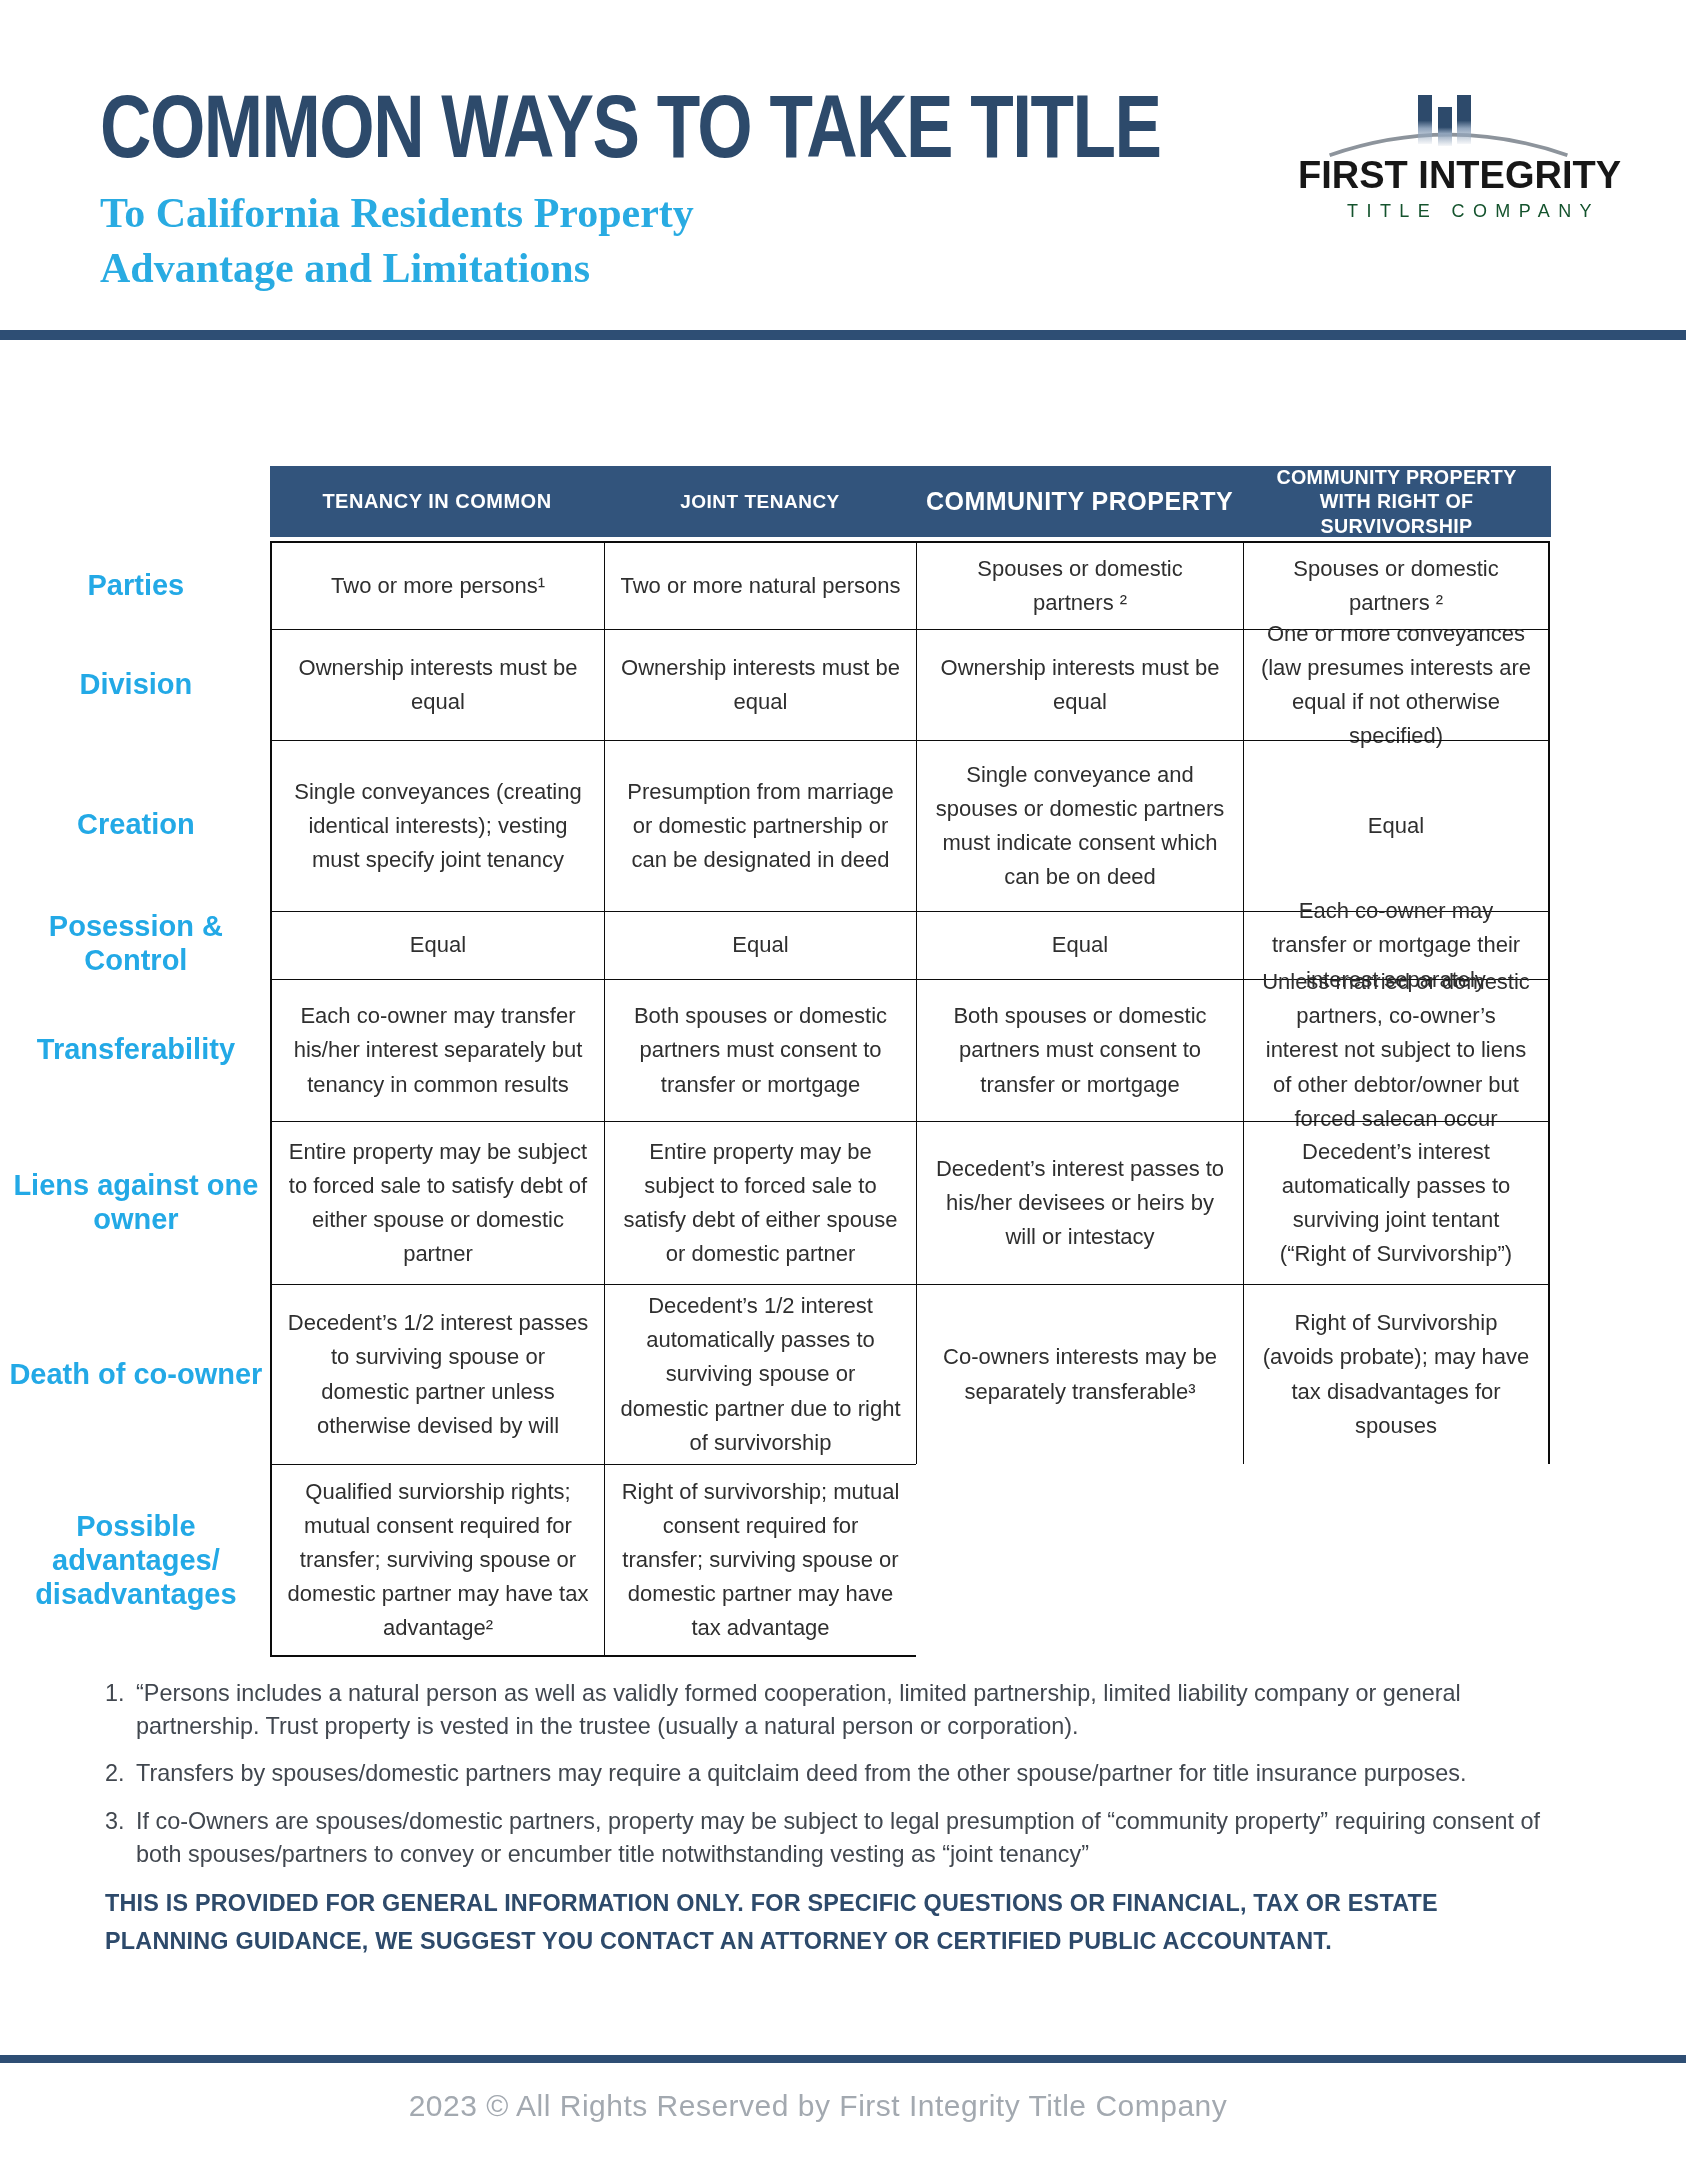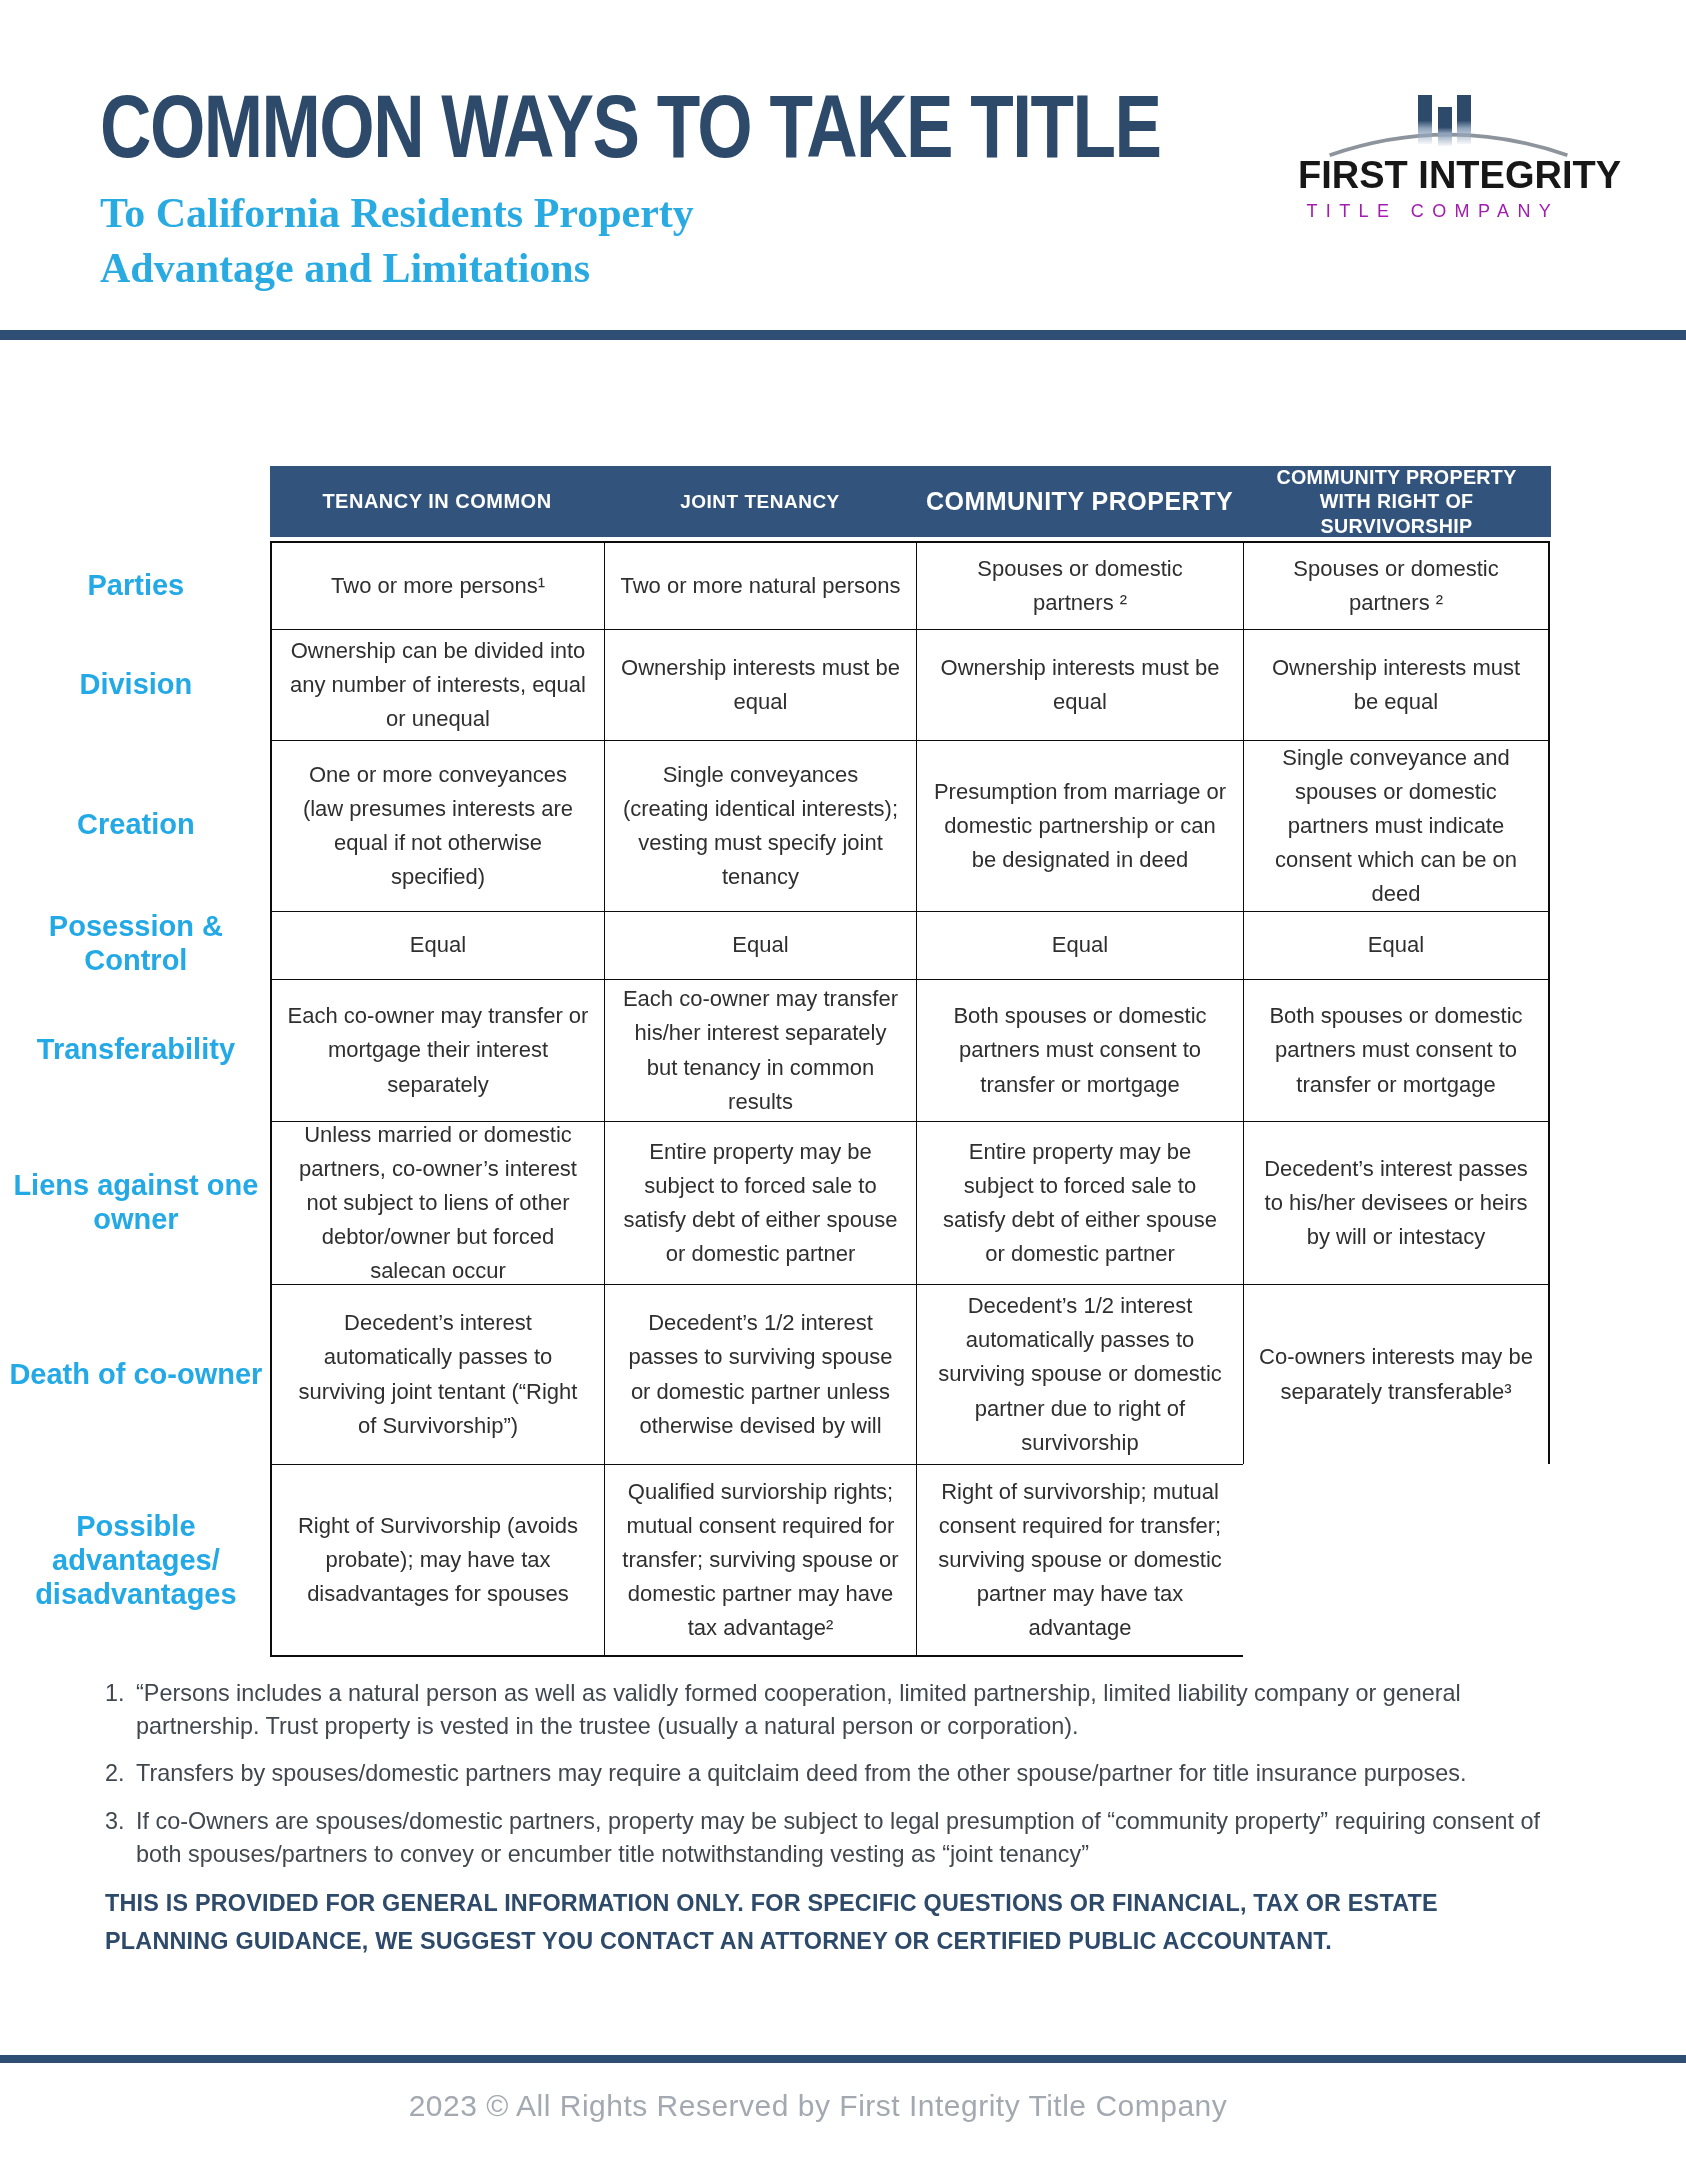--- a/index.html
+++ b/index.html
@@ -33,22 +33,22 @@
   .lbar.b1{left:0;top:4.7px;height:49px;}
   .lbar.b2{left:19.7px;top:17px;height:39px;}
   .lbar.b3{left:39px;top:4.7px;height:49px;}
   .logo-main{
     position:absolute;left:0;top:64px;width:100%;
     font-size:38px;font-weight:700;color:#171717;letter-spacing:0px;
     text-align:center;white-space:nowrap;
   }
   .logo-sub{
     position:absolute;left:0;top:111px;width:100%;
-    font-size:18px;color:#a21caf;letter-spacing:8.4px;text-indent:8.4px;
-    text-align:left;white-space:nowrap;
+    font-size:18px;color:#14532d;letter-spacing:8.4px;text-indent:8.4px;
+    text-align:right;white-space:nowrap;
   }
   
   .top-divider{position:absolute;left:0;top:330px;width:1686px;height:10.3px;background:#2e4e74;}
   .bottom-divider{position:absolute;left:0;top:2055px;width:1686px;height:8.4px;background:#2e4e74;}
   
   .thead-bar{
     position:absolute;left:270px;top:466px;width:1281px;height:71px;
     background:#32547c;display:flex;align-items:center;
   }
   .thead-cell{
@@ -151,21 +151,20 @@
   <div class="row-label rl5">Liens against one owner</div>
   <div class="row-label rl6">Death of co-owner</div>
   <div class="row-label rl7">Possible advantages/ disadvantages</div>
 
   <div class="tbody-grid">
     <div class="tcell">Two or more persons¹</div>
     <div class="tcell">Two or more natural persons</div>
     <div class="tcell">Spouses or domestic partners&nbsp;²</div>
     <div class="tcell">Spouses or domestic partners&nbsp;²</div>
 
-    <div class="tcell">Ownership can be divided into any number of interests, equal or unequal</div>
     <div class="tcell">Ownership interests must be equal</div>
     <div class="tcell">Ownership interests must be equal</div>
     <div class="tcell">Ownership interests must be equal</div>
 
     <div class="tcell">One or more conveyances (law presumes interests are equal if not otherwise specified)</div>
     <div class="tcell">Single conveyances (creating identical interests); vesting must specify joint tenancy</div>
     <div class="tcell">Presumption from marriage or domestic partnership or can be designated in deed</div>
     <div class="tcell">Single conveyance and spouses or domestic partners must indicate consent which can be on deed</div>
 
     <div class="tcell">Equal</div>

